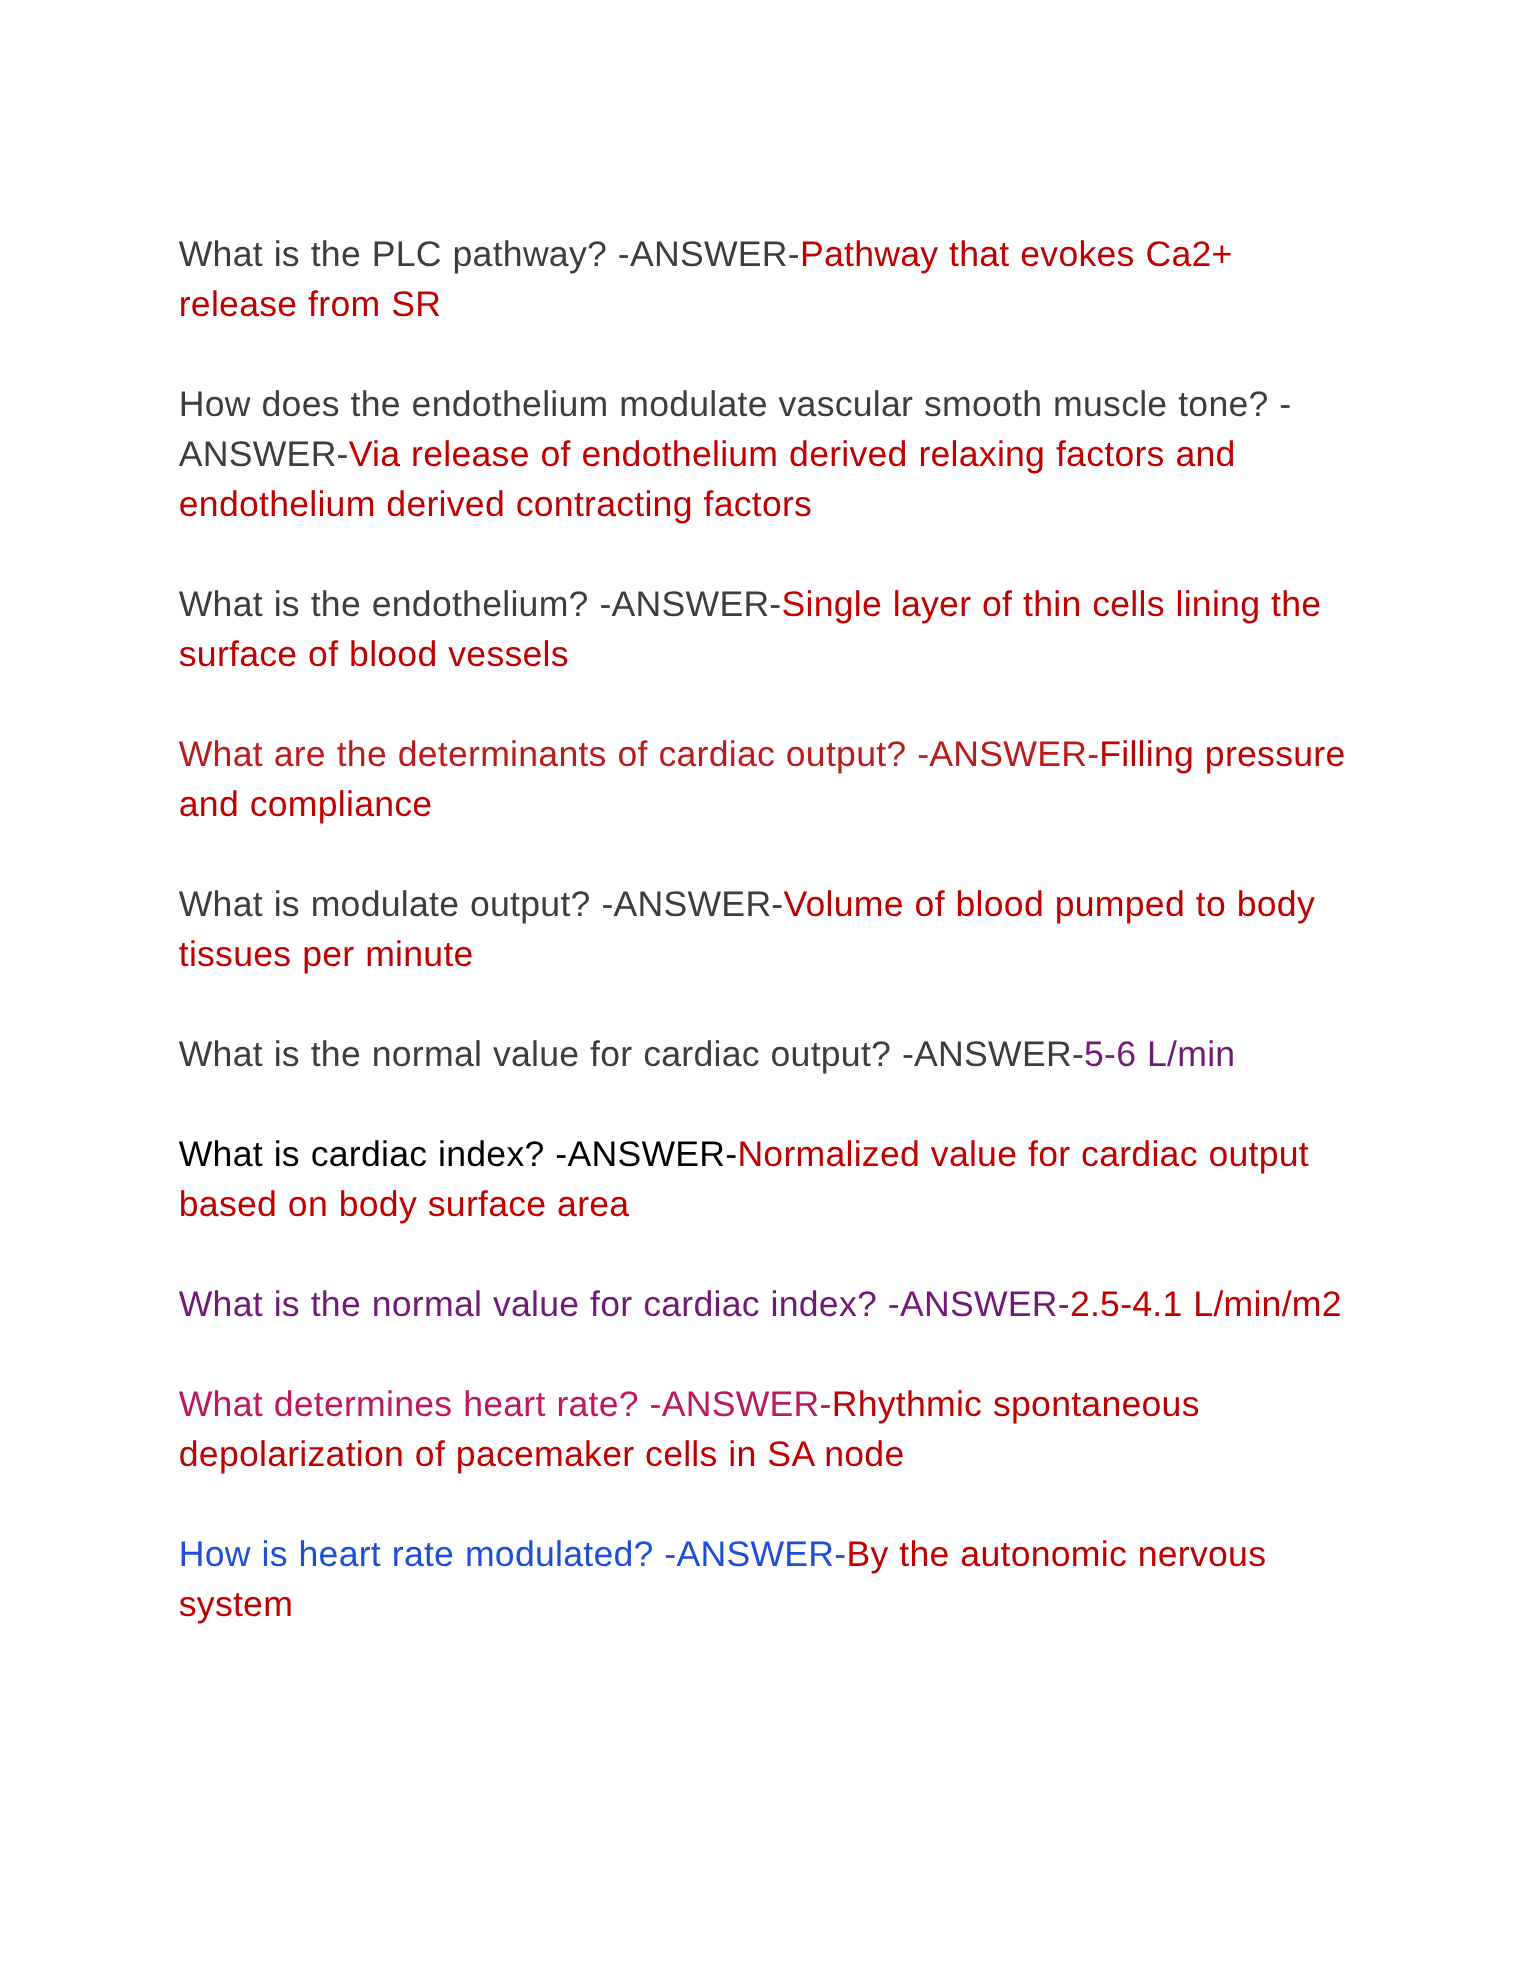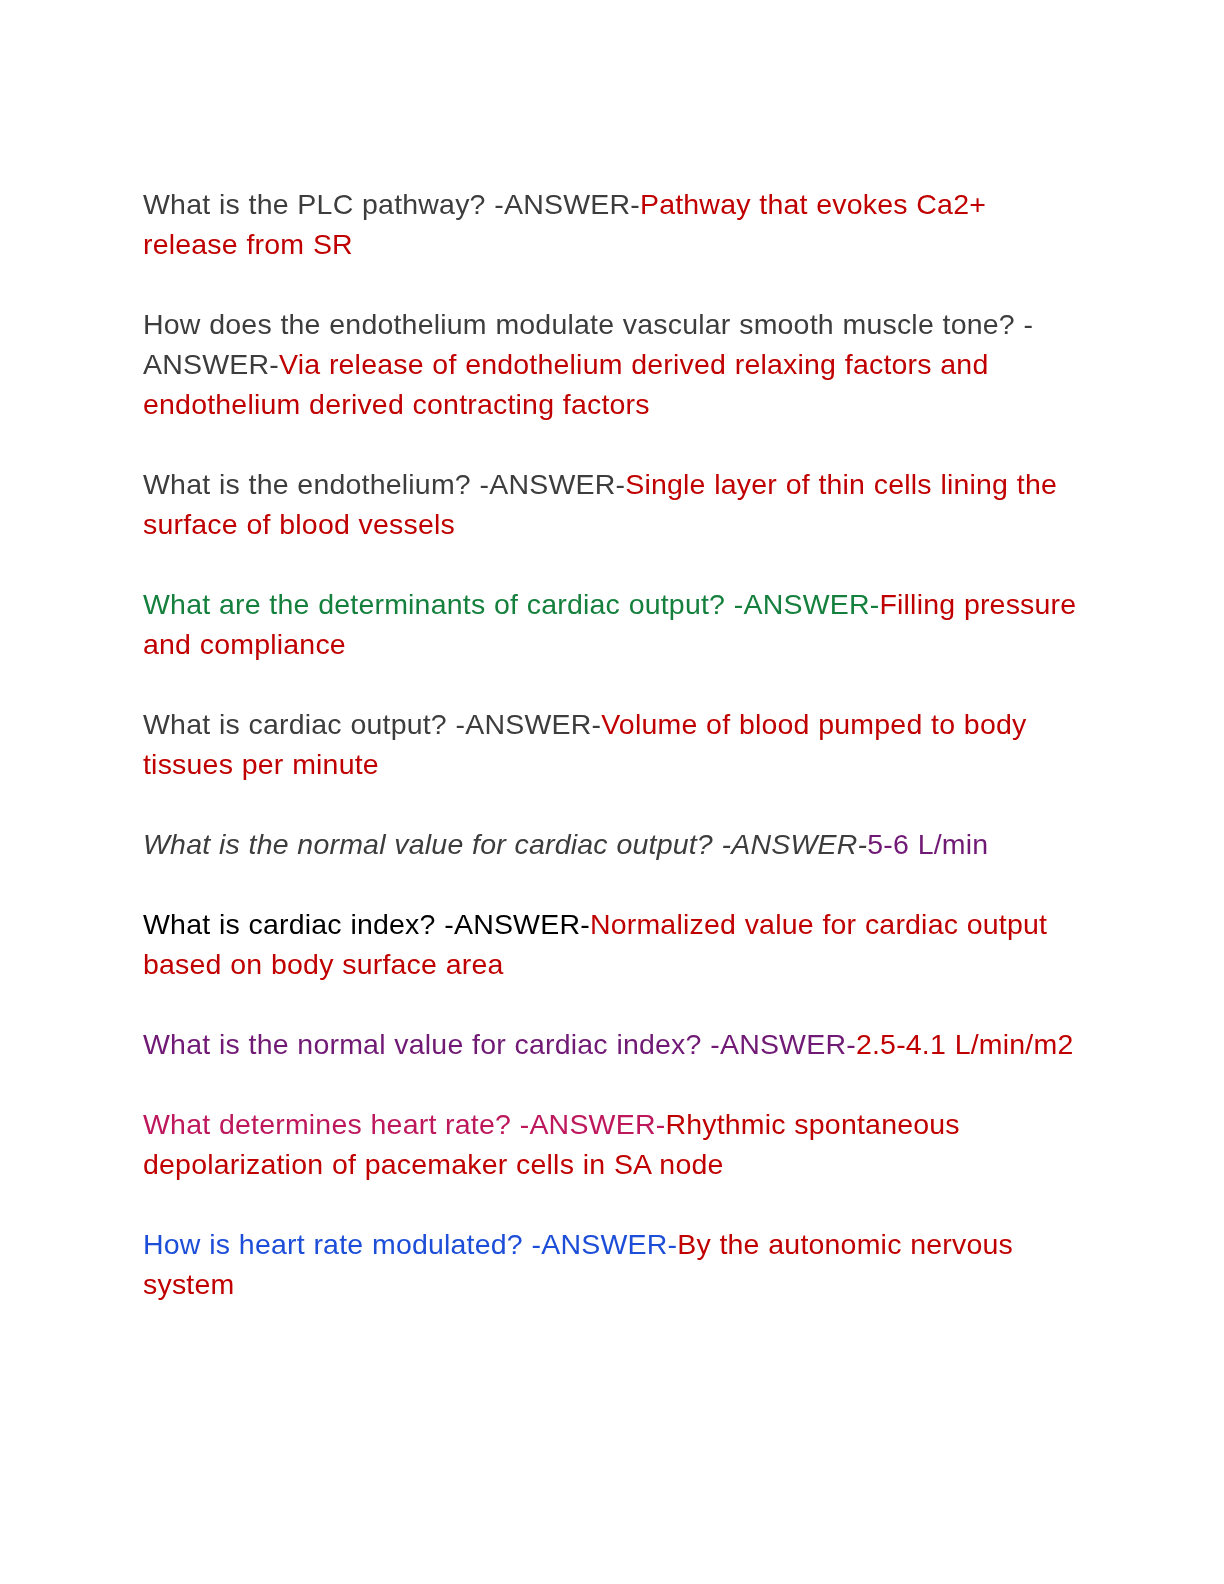--- a/index.html
+++ b/index.html
@@ -38,21 +38,21 @@
   }
 </style>
 </head>
 <body>
 
 <div class="page" style="background: rgb(255, 255, 255);">
   <div class="qa-list" id="qa-container">
       <p class="qa-item"><span class="question-text" style="color: rgb(61, 61, 61);">What is the PLC pathway? -ANSWER-</span><span class="answer-text" style="color: rgb(192, 0, 0);">Pathway that evokes Ca2+ release from SR</span></p>
       <p class="qa-item"><span class="question-text" style="color: rgb(61, 61, 61);">How does the endothelium modulate vascular smooth muscle tone? -ANSWER-</span><span class="answer-text" style="color: rgb(192, 0, 0);">Via release of endothelium derived relaxing factors and endothelium derived contracting factors</span></p>
       <p class="qa-item"><span class="question-text" style="color: rgb(61, 61, 61);">What is the endothelium? -ANSWER-</span><span class="answer-text" style="color: rgb(192, 0, 0);">Single layer of thin cells lining the surface of blood vessels</span></p>
-      <p class="qa-item"><span class="question-text" style="color: #15803d;">What are the determinants of cardiac output? -ANSWER-</span><span class="answer-text" style="color: rgb(192, 0, 0);">Filling pressure and compliance</span></p>
-      <p class="qa-item"><span class="question-text" style="color: rgb(61, 61, 61);">What is cardiac output? -ANSWER-</span><span class="answer-text" style="color: rgb(192, 0, 0);">Volume of blood pumped to body tissues per minute</span></p>
-      <p class="qa-item"><span class="question-text" style="color: rgb(61, 61, 61); font-style: italic;">What is the normal value for cardiac output? -ANSWER-</span><span class="answer-text" style="color: #701a75;">5-6 L/min</span></p>
+      <p class="qa-item"><span class="question-text" style="color: #b91c1c;">What are the determinants of cardiac output? -ANSWER-</span><span class="answer-text" style="color: rgb(192, 0, 0);">Filling pressure and compliance</span></p>
+      <p class="qa-item"><span class="question-text" style="color: rgb(61, 61, 61);">What is modulate output? -ANSWER-</span><span class="answer-text" style="color: rgb(192, 0, 0);">Volume of blood pumped to body tissues per minute</span></p>
+      <p class="qa-item"><span class="question-text" style="color: rgb(61, 61, 61);">What is the normal value for cardiac output? -ANSWER-</span><span class="answer-text" style="color: #701a75;">5-6 L/min</span></p>
       <p class="qa-item"><span class="question-text" style="color: #000000;">What is cardiac index? -ANSWER-</span><span class="answer-text" style="color: rgb(192, 0, 0);">Normalized value for cardiac output based on body surface area</span></p>
       <p class="qa-item"><span class="question-text" style="color: #701a75;">What is the normal value for cardiac index? -ANSWER-</span><span class="answer-text" style="color: rgb(192, 0, 0);">2.5-4.1 L/min/m2</span></p>
       <p class="qa-item"><span class="question-text" style="color: #be185d;">What determines heart rate? -ANSWER-</span><span class="answer-text" style="color: rgb(192, 0, 0);">Rhythmic spontaneous depolarization of pacemaker cells in SA node</span></p>
       <p class="qa-item"><span class="question-text" style="color: #1d4ed8;">How is heart rate modulated? -ANSWER-</span><span class="answer-text" style="color: rgb(192, 0, 0);">By the autonomic nervous system</span></p>
     </div>
 </div>
 
 </body></html>

